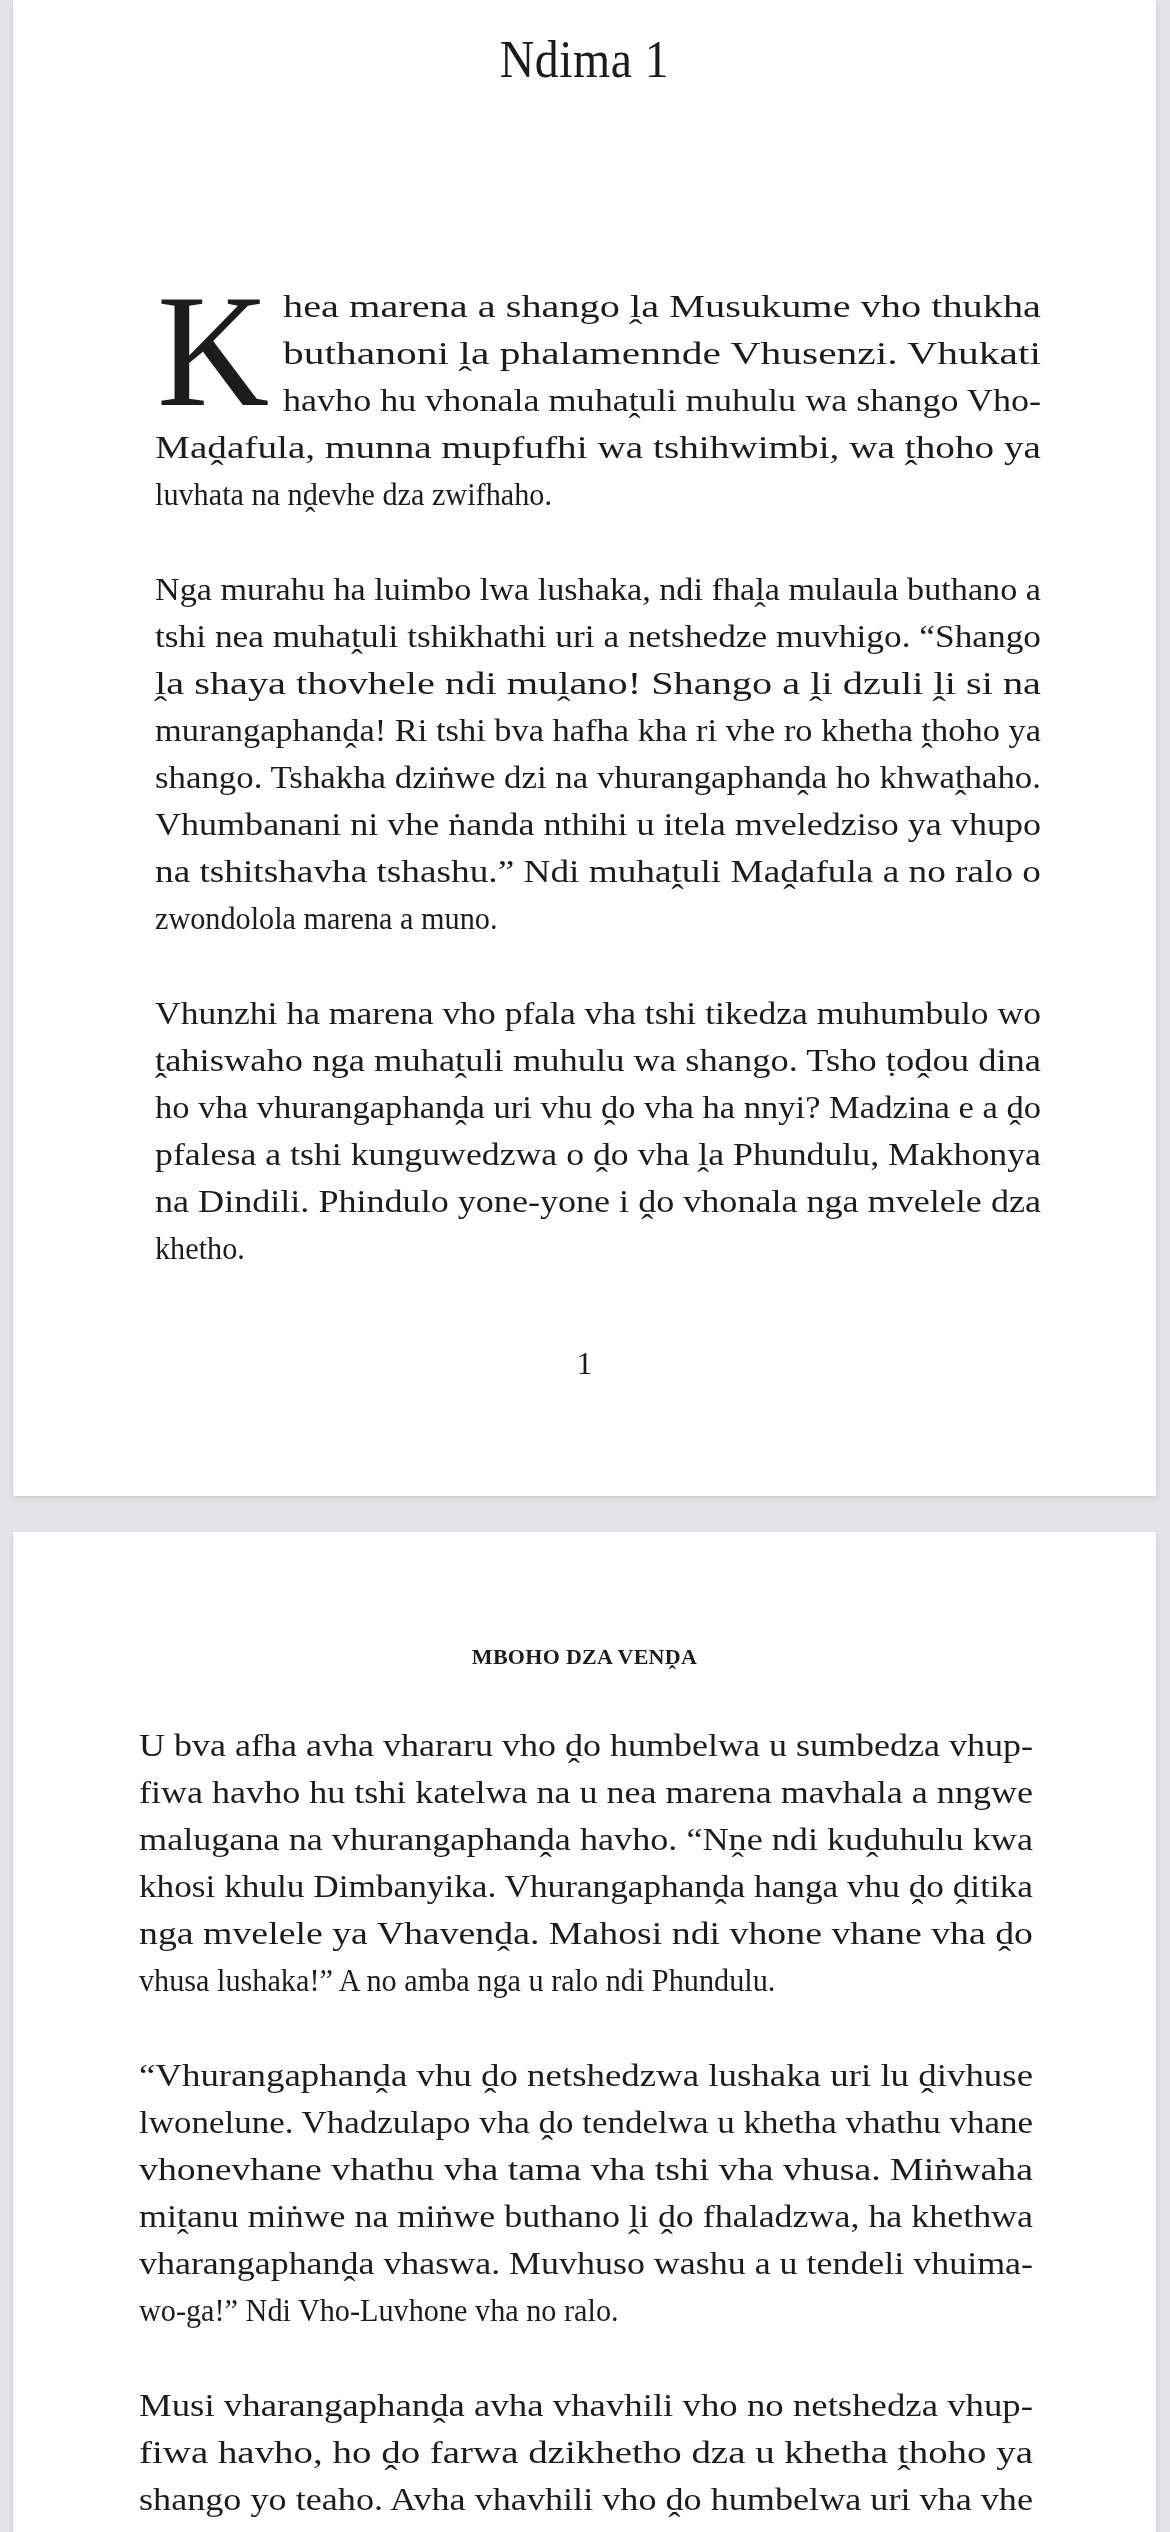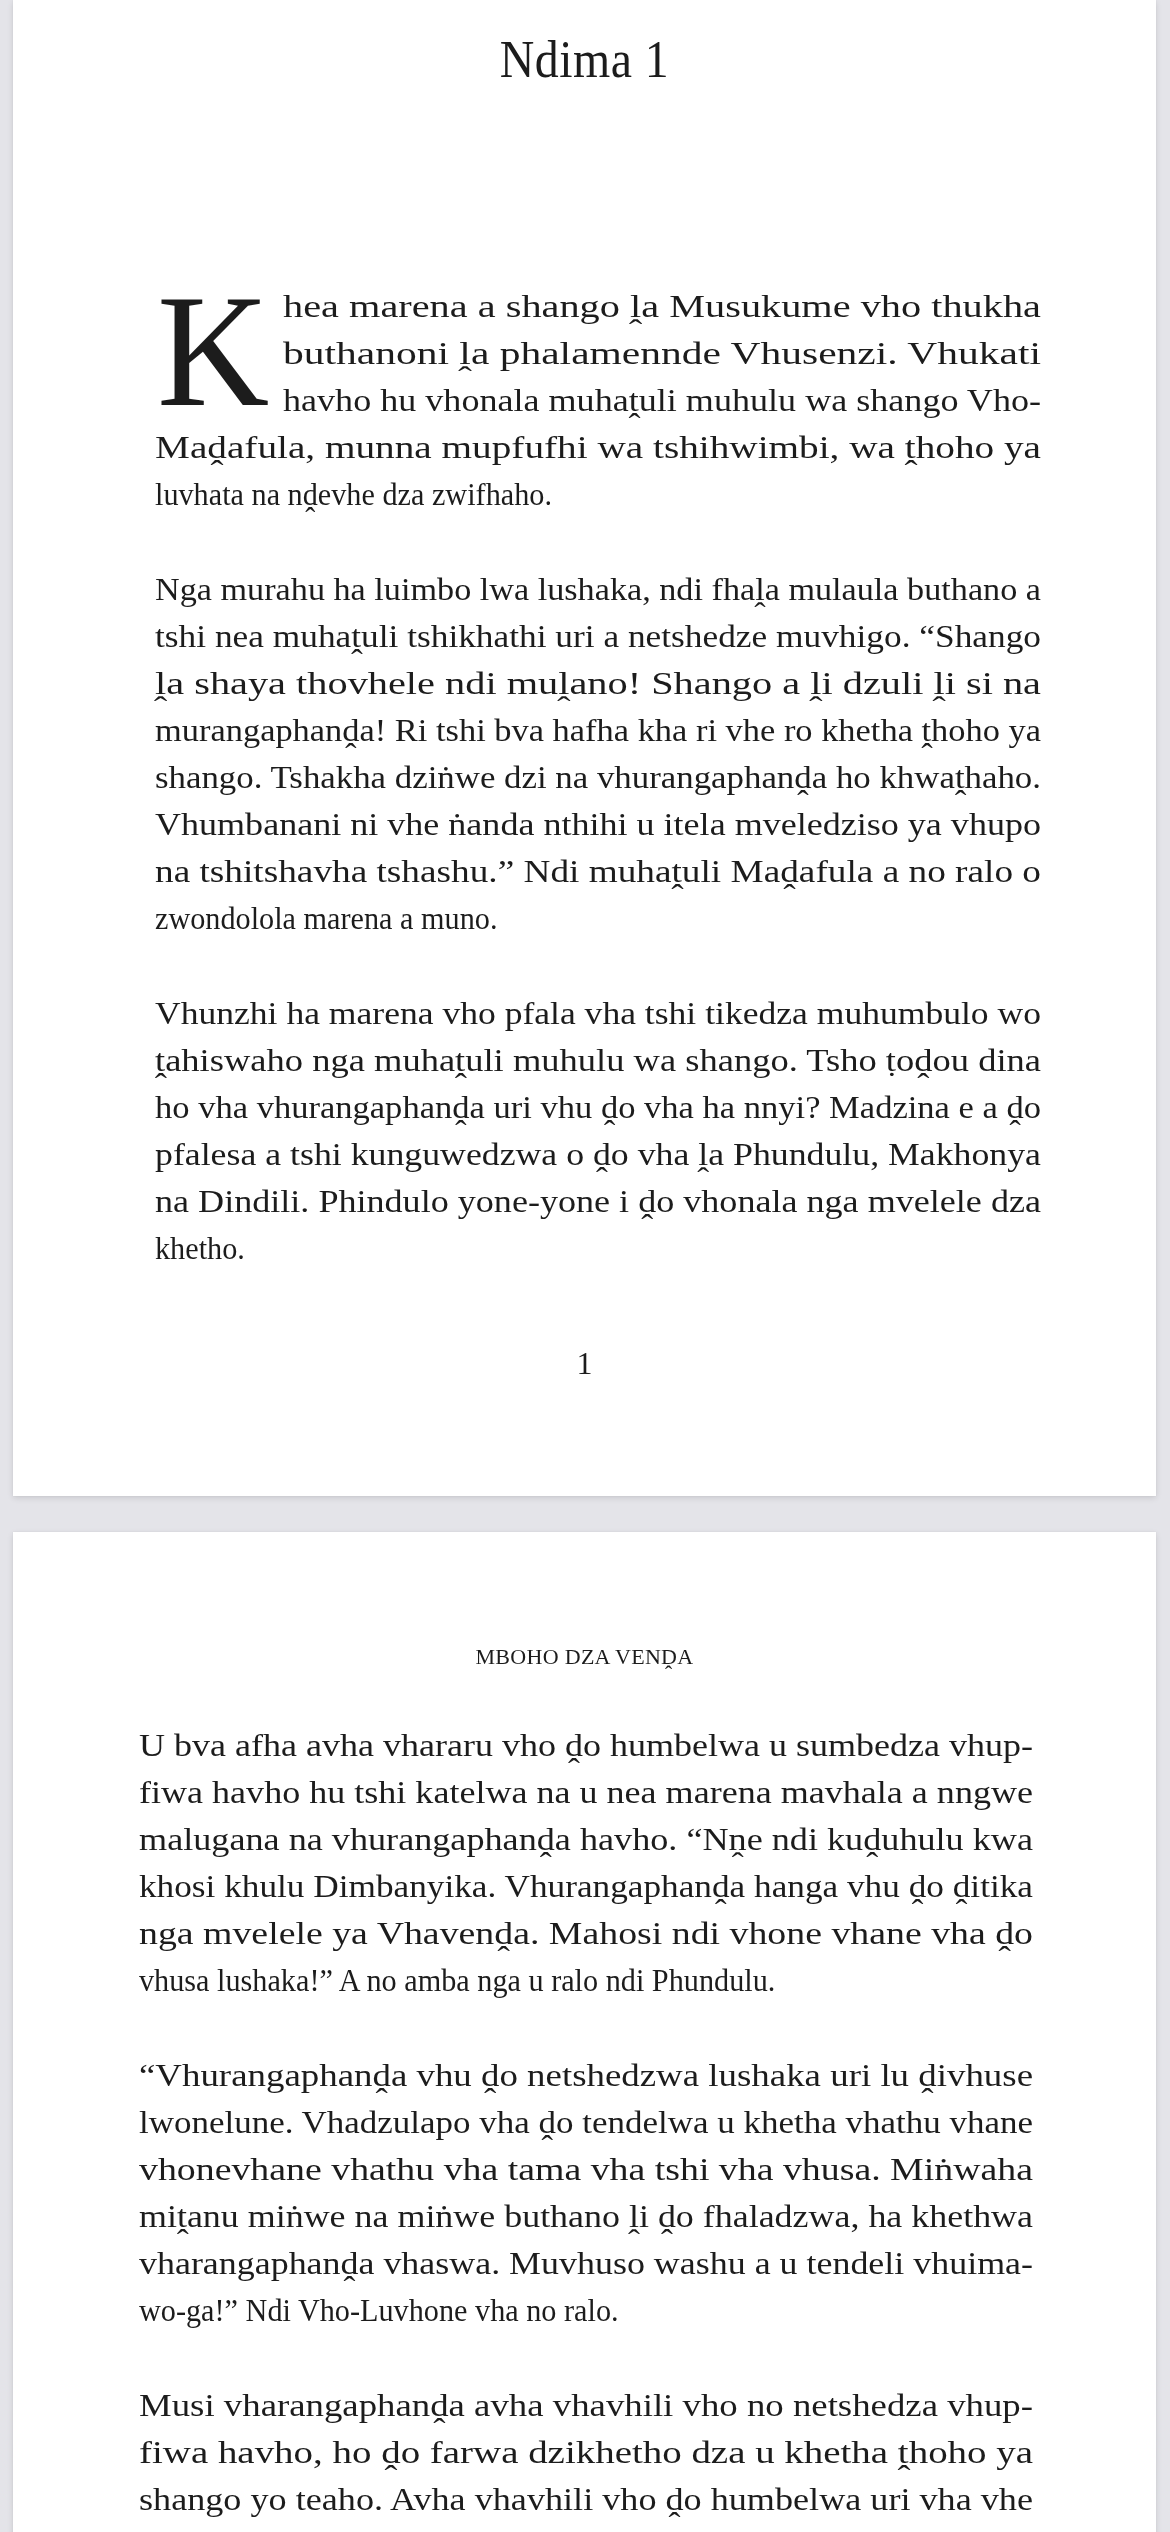--- a/index.html
+++ b/index.html
@@ -59,20 +59,21 @@
       text-align: center;
       font-size: 32px;
     }
     .running-head {
       position: absolute;
       left: 0; right: 0;
       top: 112px;
       text-align: center;
       font-size: 22px;
       letter-spacing: 0.3px;
+      font-weight: bold;
     }
   </style>
 </head>
 <body>
 
 <div class="page" id="page-1">
   <div class="chapter-title">Ndima 1</div>
 
   <div class="drop-cap">K</div>
 

